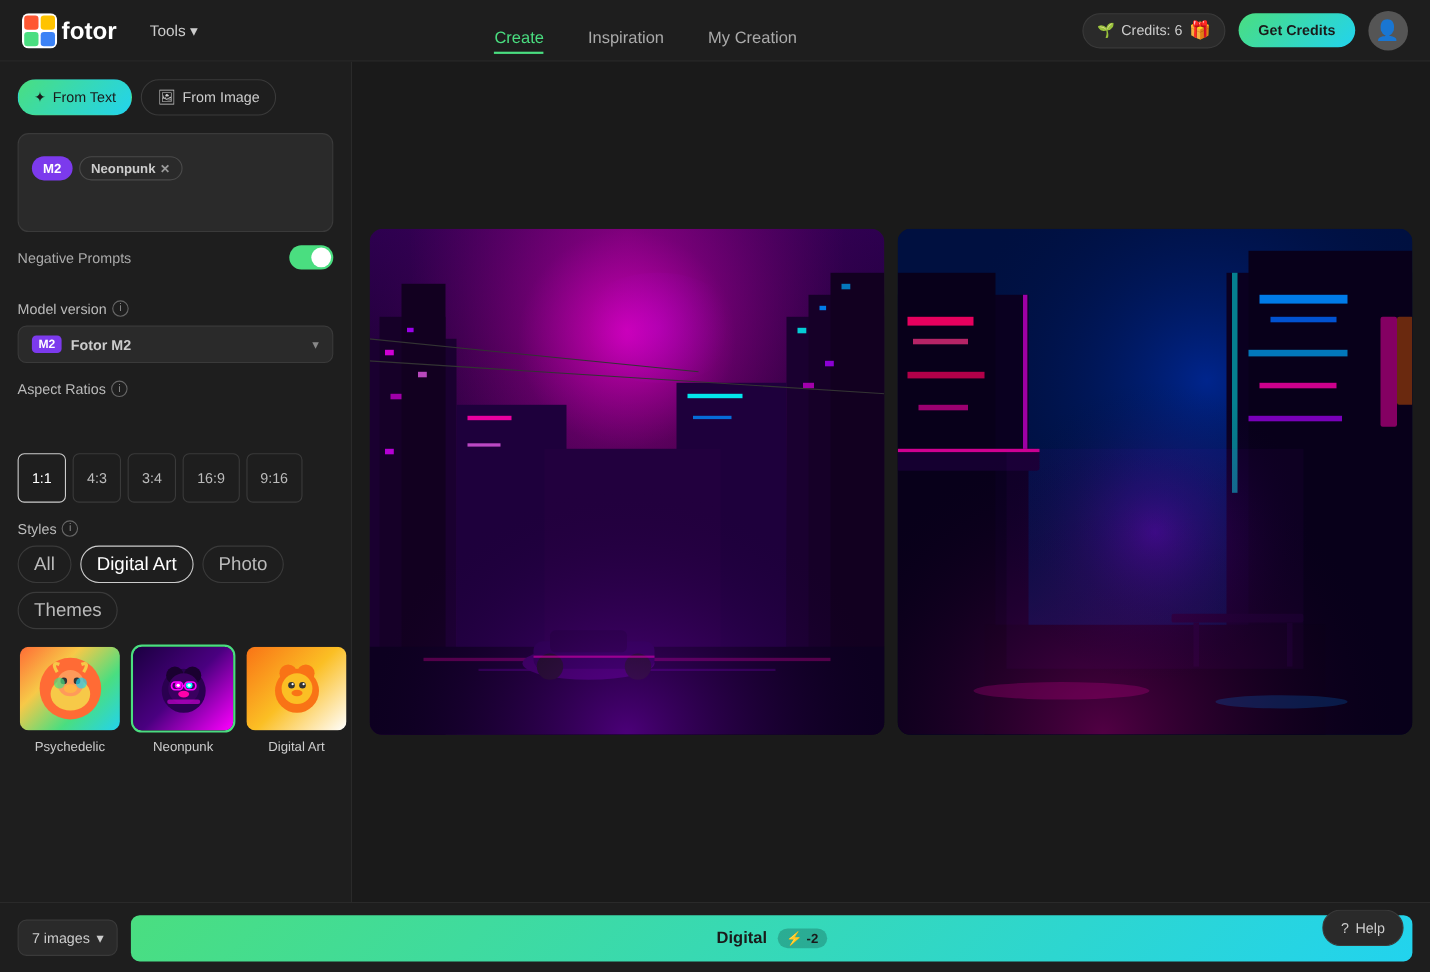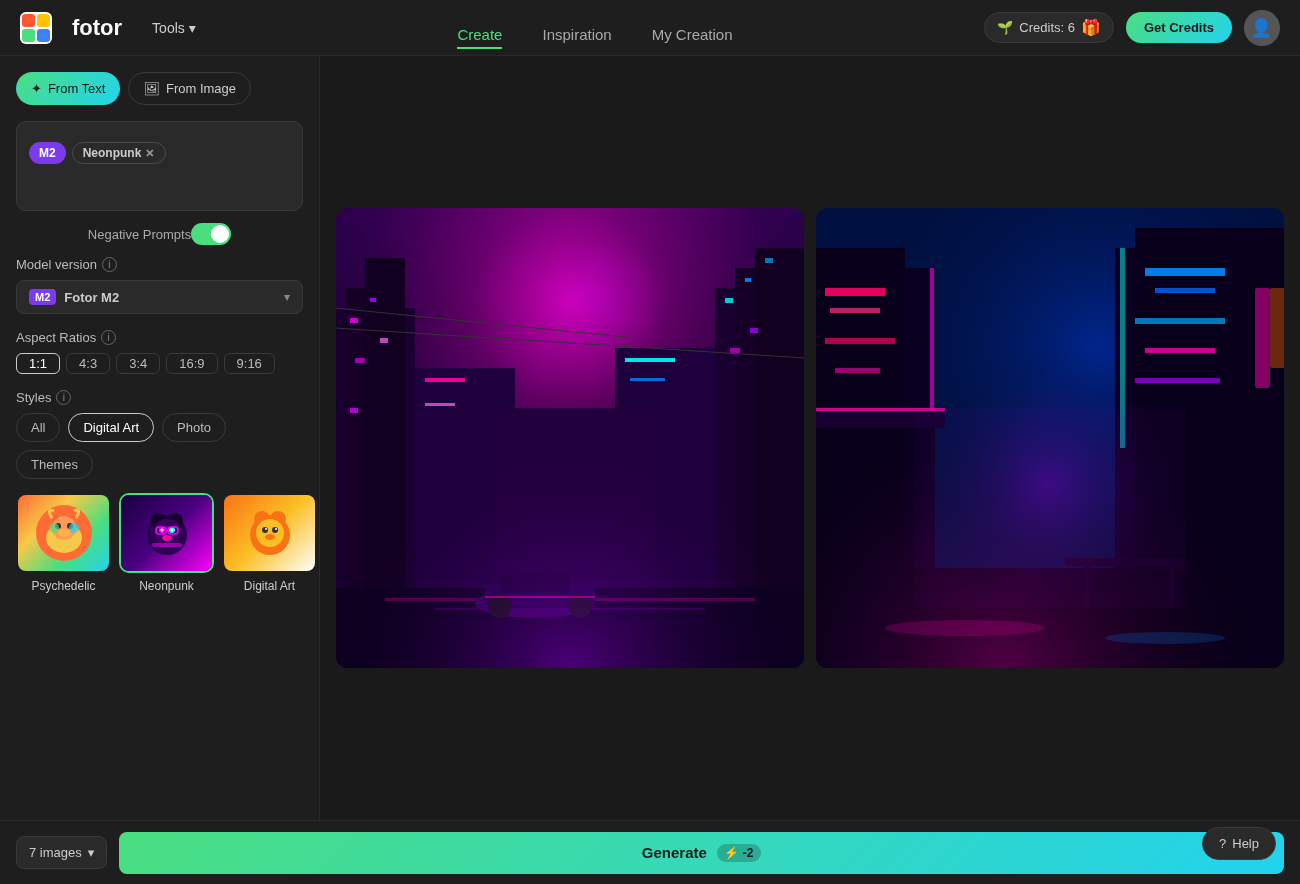--- a/index.html
+++ b/index.html
@@ -21,21 +21,21 @@
       height: 56px;
       display: flex;
       align-items: center;
       padding: 0 20px;
       border-bottom: 1px solid #2a2a2a;
       flex-shrink: 0;
     }
     .logo {
       display: flex;
       align-items: center;
-      gap: 20px;
+      gap: 4px;
       margin-right: 20px;
     }
     .logo-icon {
       width: 32px;
       height: 32px;
     }
     .logo-text {
       font-size: 22px;
       font-weight: 700;
       color: #fff;
@@ -205,22 +205,22 @@
     .tag-close {
       cursor: pointer;
       font-size: 11px;
       opacity: 0.7;
     }
 
     
     .row-label {
       display: flex;
       align-items: center;
-      justify-content: center;
-      margin-bottom: 12px;
+      justify-content: space-between;
+      margin-bottom: 28px;
     }
     .label-text {
       color: #aaa;
       font-size: 13px;
     }
     .toggle {
       width: 40px;
       height: 22px;
       background: #4ade80;
       border-radius: 11px;
@@ -287,48 +287,49 @@
     .chevron-down { color: #888; font-size: 12px; }
 
     
     .ratio-row {
       display: flex;
       gap: 6px;
       margin-bottom: 16px;
       flex-wrap: wrap;
     }
     .ratio-btn {
-      padding: 2px 12px;
+      padding: 14px 12px;
       border-radius: 6px;
       border: 1px solid #3a3a3a;
       background: transparent;
       color: #bbb;
       font-size: 13px;
       cursor: pointer;
+      margin-top: 43px;
     }
     .ratio-btn.active {
       background: transparent;
       border: 1px solid #ccc;
       color: #fff;
     }
 
     
     .styles-row {
       display: flex;
       gap: 8px;
       flex-wrap: wrap;
       margin-bottom: 14px;
     }
     .style-pill {
       padding: 6px 14px;
       border-radius: 20px;
       border: 1px solid #3a3a3a;
       background: transparent;
       color: #bbb;
-      font-size: 13px;
+      font-size: 17px;
       cursor: pointer;
     }
     .style-pill.active {
       border-color: #ccc;
       color: #fff;
     }
 
     
     .style-thumbs {
       display: flex;
@@ -826,21 +827,21 @@
   </div>
 
 </div>
 
 <div class="footer">
   <div class="images-select">
     <span>7 images</span>
     <span>▾</span>
   </div>
   <button class="generate-btn">
-    <span>Generate</span>
+    <span>Digital</span>
     <span class="credit-badge">
       <span>⚡</span>
       <span>-2</span>
     </span>
   </button>
 </div>
 
 <div class="help-btn">
   <span>?</span>
   <span>Help</span>

